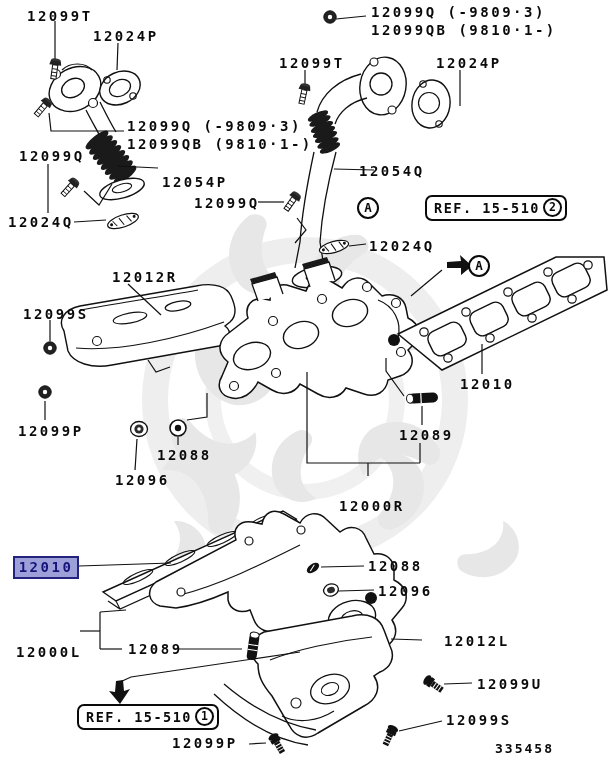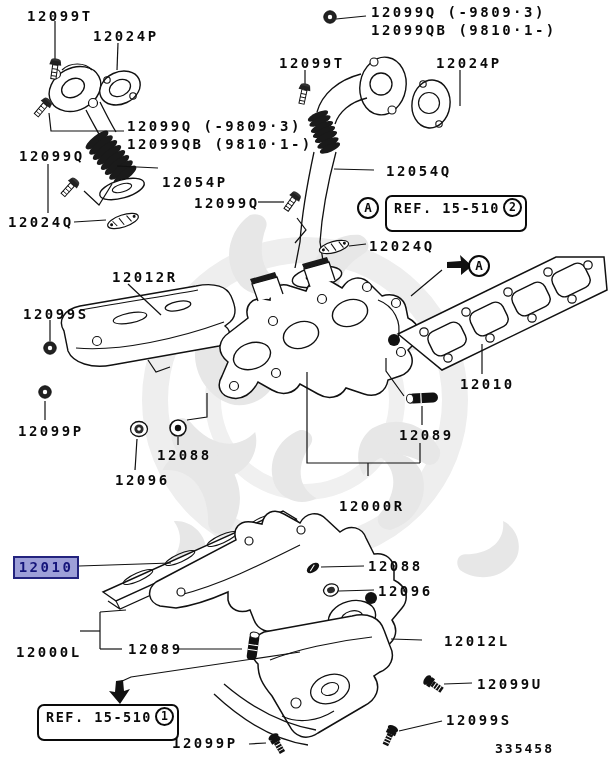--- a/index.html
+++ b/index.html
@@ -13,22 +13,22 @@
     position:absolute;z-index:3;font-weight:700;font-size:14px;letter-spacing:2.5px;
     color:#0a0a0a;white-space:nowrap;line-height:14px;
   }
   .hl{
     position:absolute;z-index:3;width:62px;height:19px;
     background:#9d9fd8;border:2px solid #23237e;color:#15157a;
     font-weight:700;font-size:14px;letter-spacing:2.5px;line-height:19px;text-align:center;
   }
   .refbox{
     position:absolute;z-index:3;height:21px;border:2px solid #0a0a0a;border-radius:7px;
-    display:flex;align-items:center;padding:0 3px 12px 7px;background:#fff;
-    font-weight:700;font-size:13.5px;letter-spacing:1.5px;color:#0a0a0a;white-space:nowrap;
+    display:flex;align-items:center;padding:0 3px 1px 7px;background:#fff;
+    font-weight:700;font-size:13.5px;letter-spacing:1.5px;color:#0a0a0a;white-space:nowrap;margin-left:40px;
   }
   .cnum{
     border:2px solid #0a0a0a;border-radius:50%;width:15px;height:15px;margin-left:3px;
     font-size:11.5px;letter-spacing:0;line-height:15px;text-align:center;flex:0 0 auto;
   }
   .ca{
     position:absolute;z-index:3;width:18px;height:18px;border:2px solid #0a0a0a;border-radius:50%;
     font-weight:700;font-size:12.5px;letter-spacing:0;line-height:18px;text-align:center;color:#0a0a0a;background:#fff;
   }
   .footer-code{
@@ -356,21 +356,21 @@
 <div class="pl" style="left:93px;top:29px">12024P</div>
 <div class="pl" style="left:371px;top:5px">12099Q (-9809·3)</div>
 <div class="pl" style="left:371px;top:23px">12099QB (9810·1-)</div>
 <div class="pl" style="left:279px;top:56px">12099T</div>
 <div class="pl" style="left:436px;top:56px">12024P</div>
 <div class="pl" style="left:127px;top:119px">12099Q (-9809·3)</div>
 <div class="pl" style="left:127px;top:137px">12099QB (9810·1-)</div>
 <div class="pl" style="left:19px;top:149px">12099Q</div>
 <div class="pl" style="left:162px;top:175px">12054P</div>
 <div class="pl" style="left:194px;top:196px">12099Q</div>
-<div class="pl" style="left:386px;top:164px">12054Q</div>
+<div class="pl" style="left:359px;top:164px">12054Q</div>
 <div class="pl" style="left:8px;top:215px">12024Q</div>
 <div class="pl" style="left:369px;top:239px">12024Q</div>
 <div class="pl" style="left:112px;top:270px">12012R</div>
 <div class="pl" style="left:23px;top:307px">12099S</div>
 <div class="pl" style="left:460px;top:377px">12010</div>
 <div class="pl" style="left:18px;top:424px">12099P</div>
 <div class="pl" style="left:157px;top:448px">12088</div>
 <div class="pl" style="left:399px;top:428px">12089</div>
 <div class="pl" style="left:115px;top:473px">12096</div>
 <div class="pl" style="left:339px;top:499px">12000R</div>

